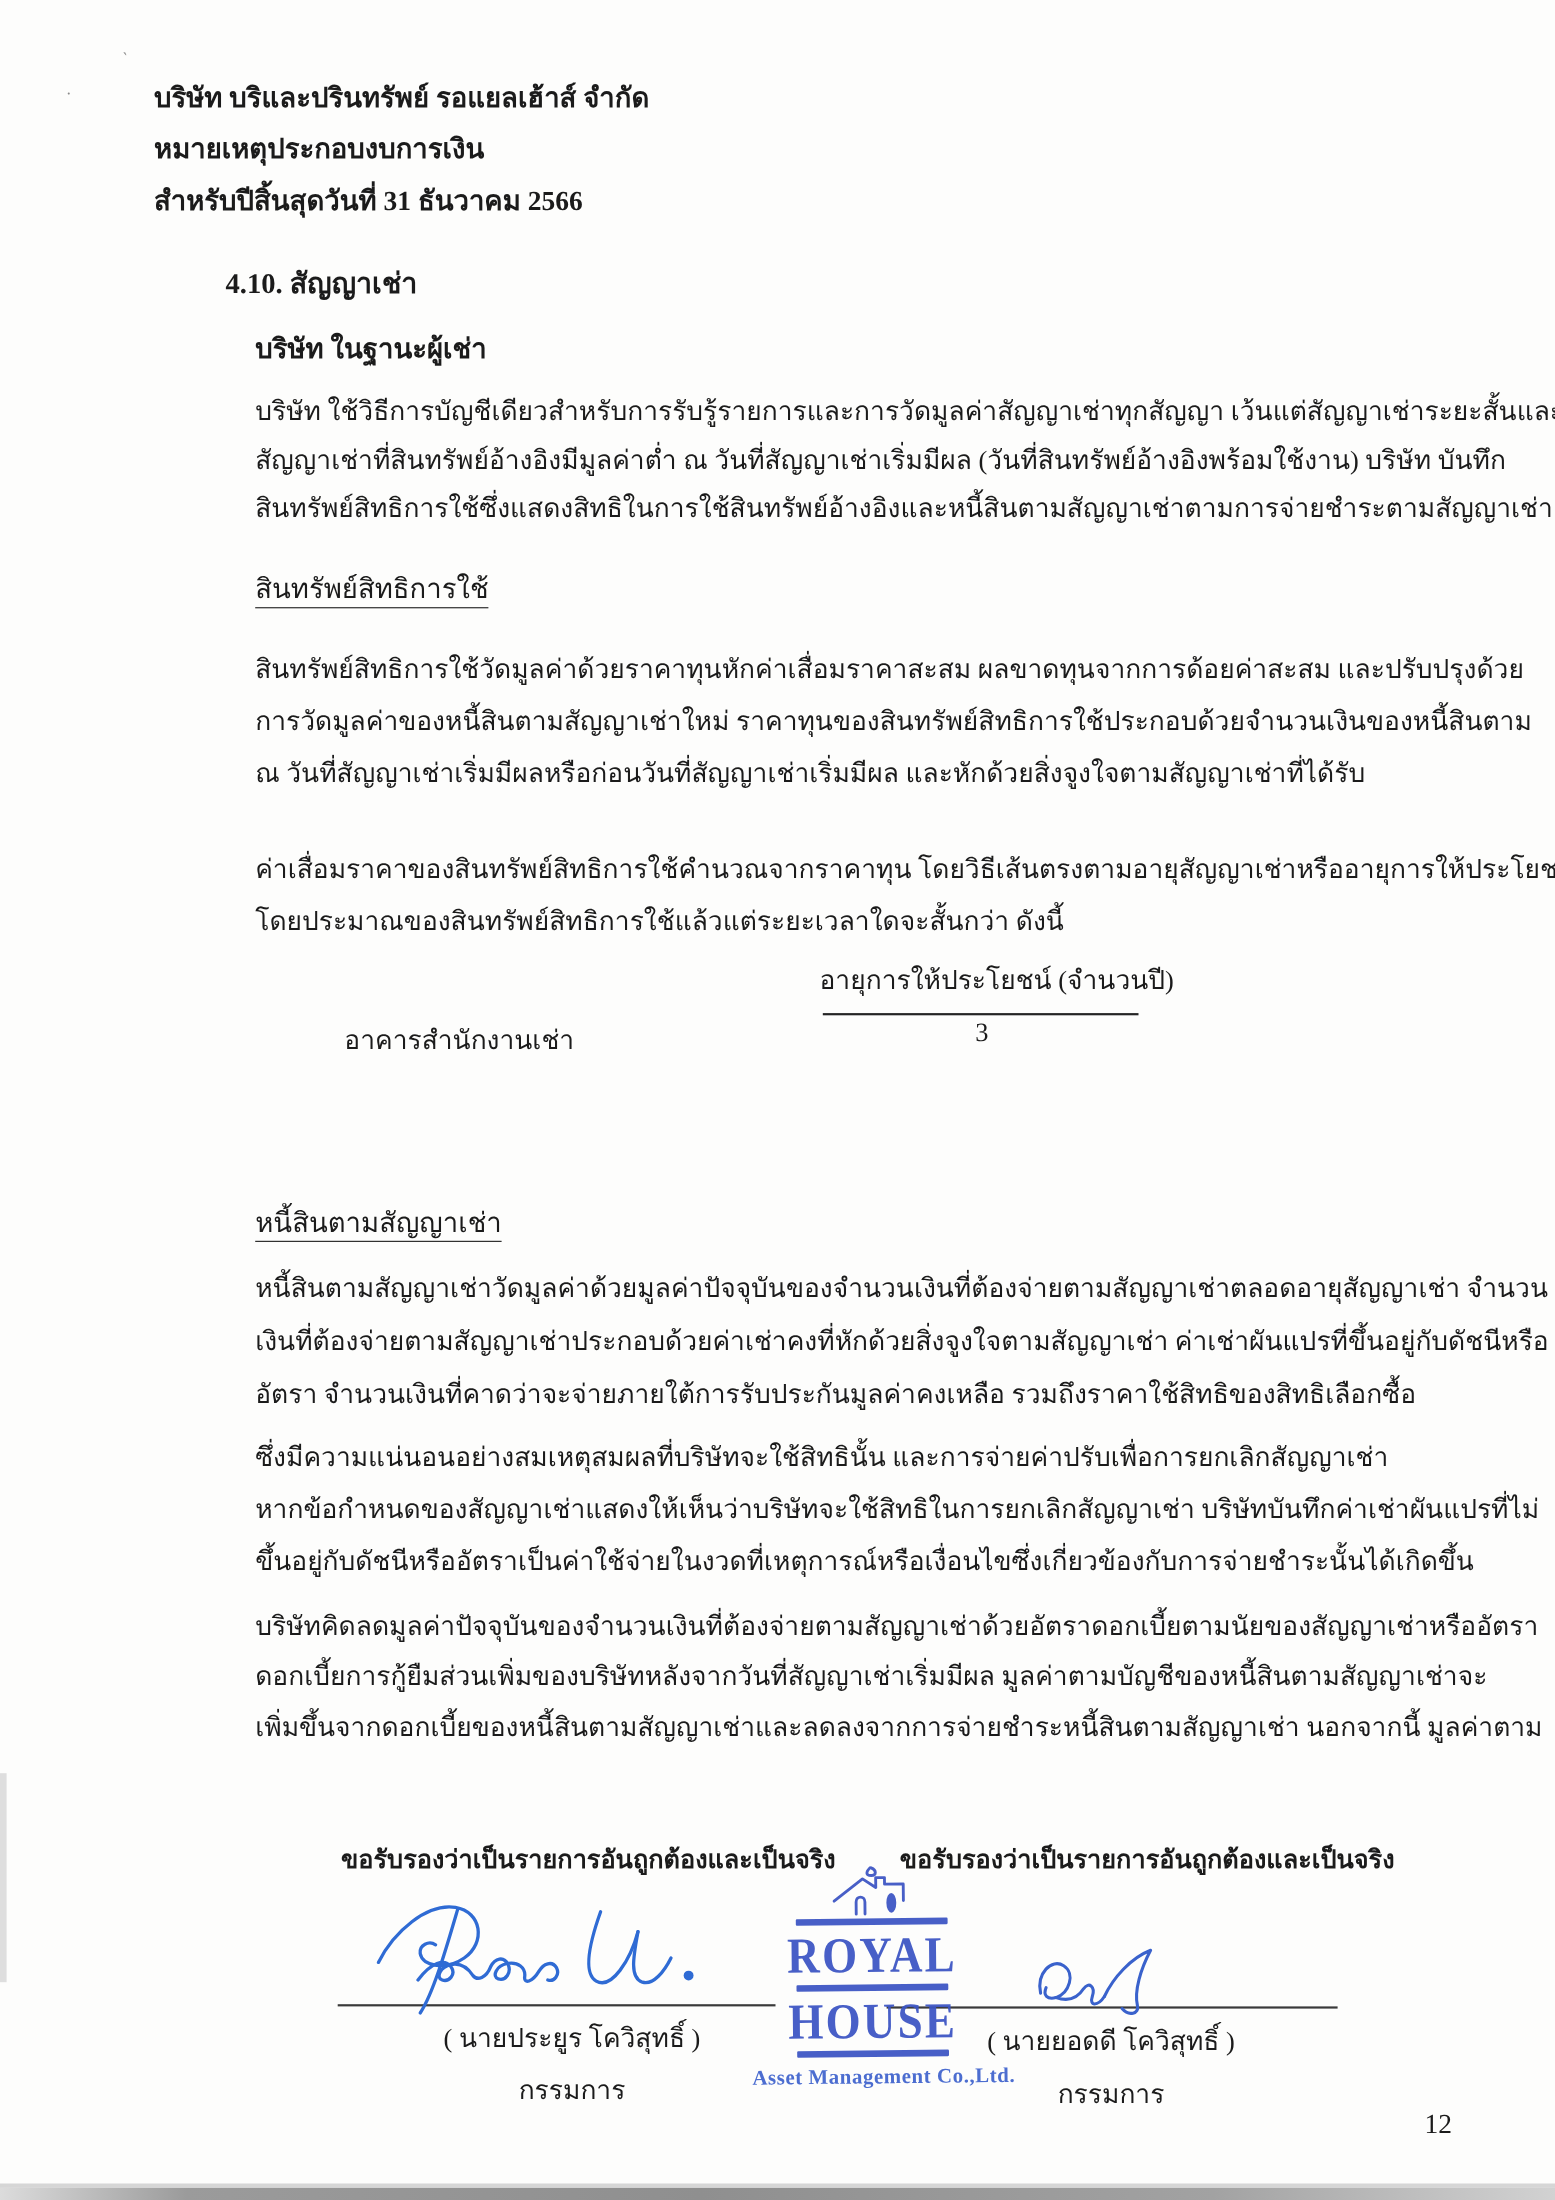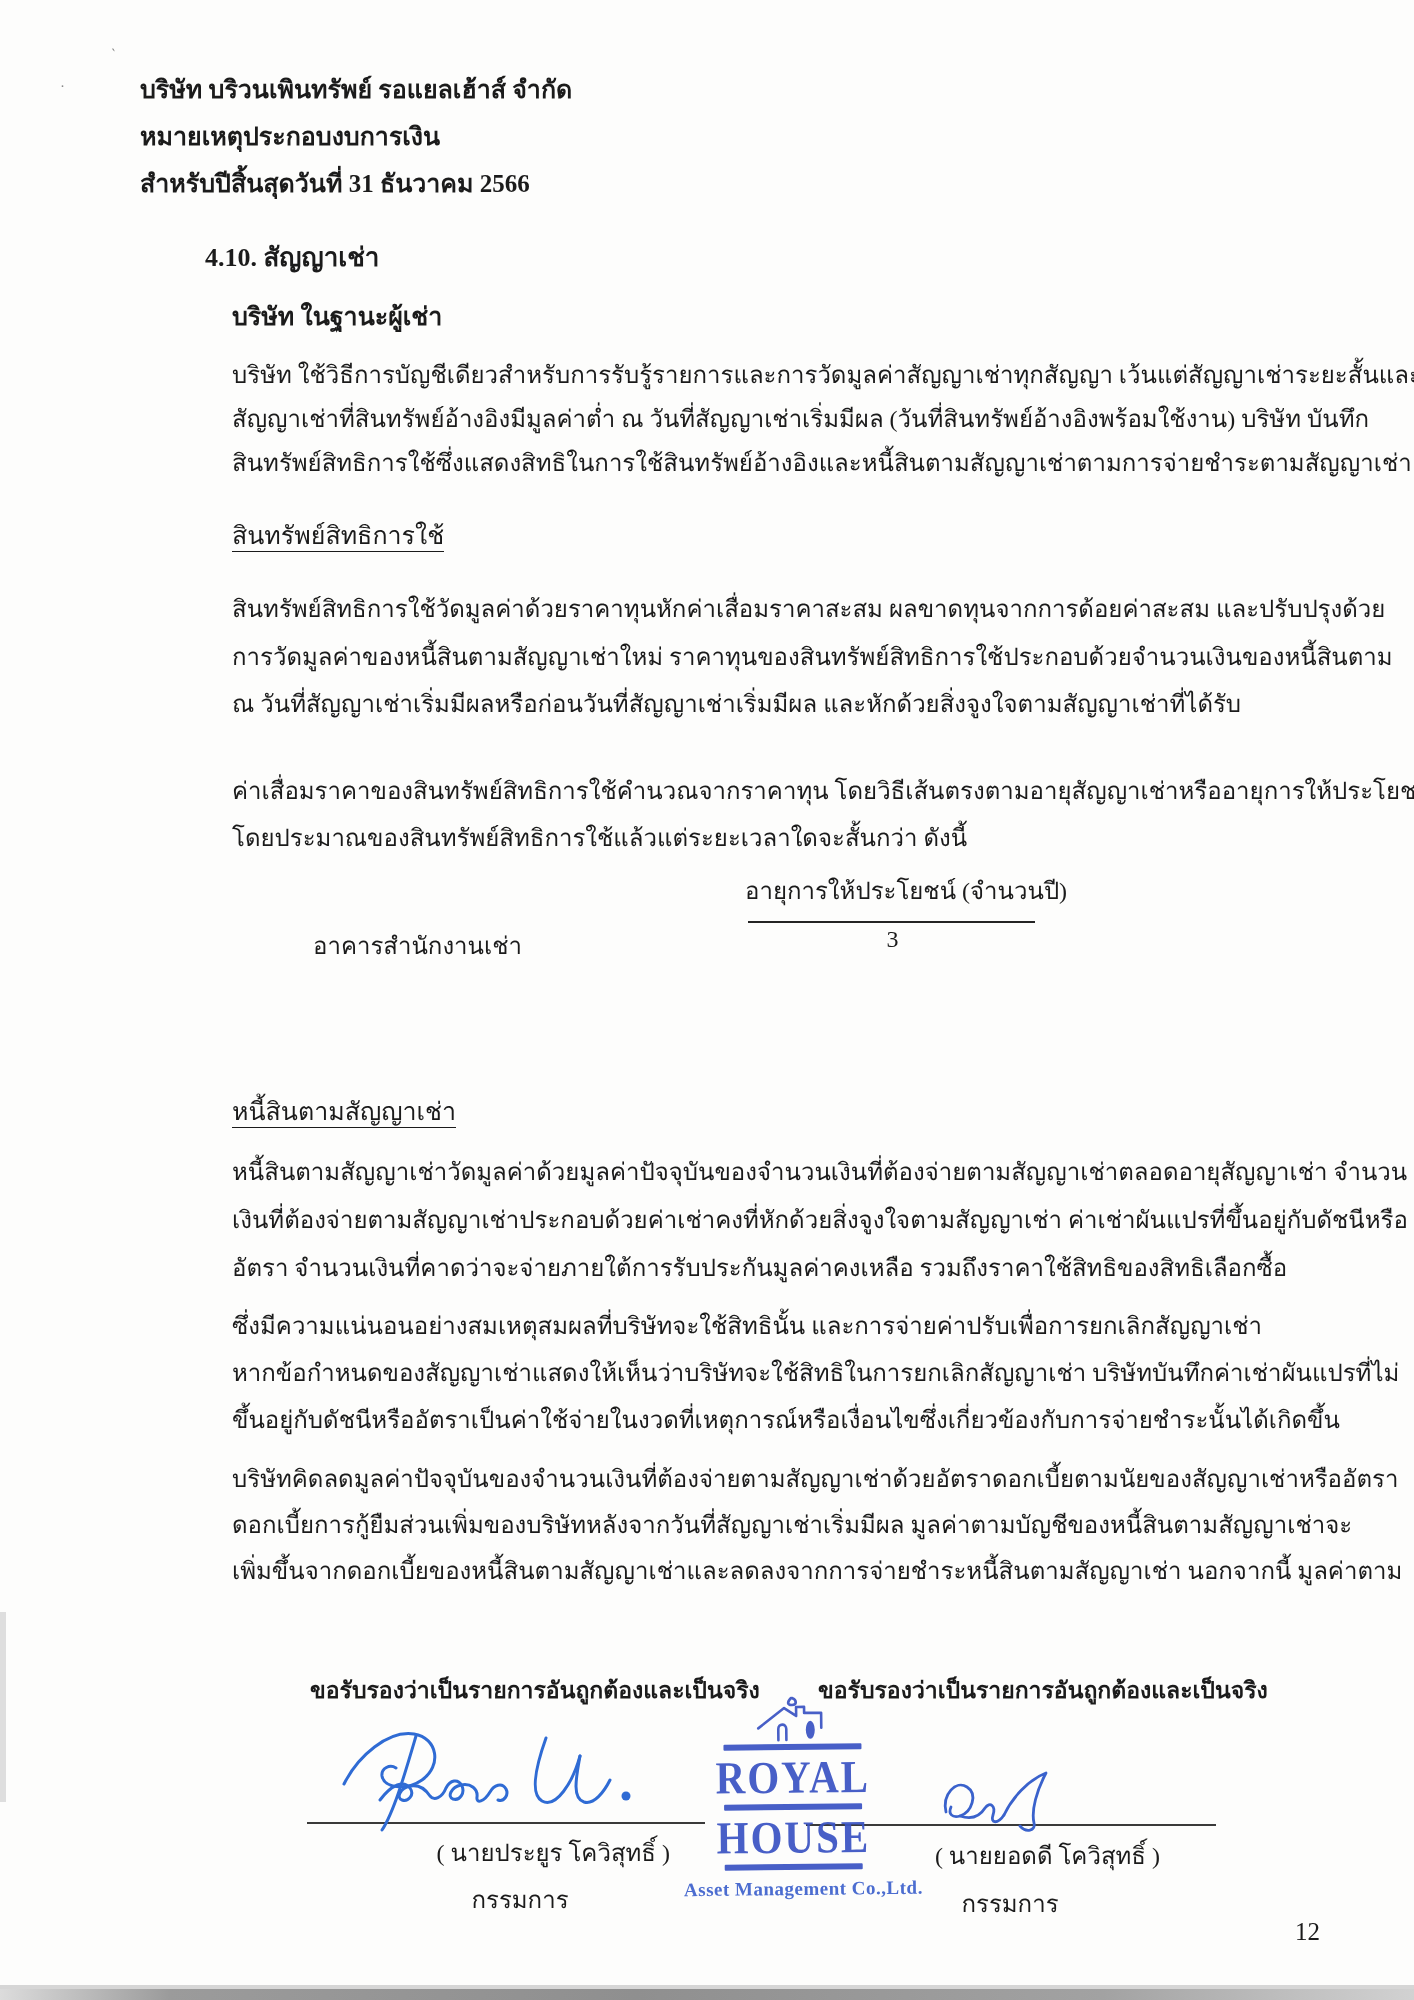--- a/index.html
+++ b/index.html
@@ -28,21 +28,21 @@
   .uh1{top:515px;} .uh2{top:1091px;}
   .tbl-header{position:absolute;left:745px;top:871px;width:295px;text-align:center;font-size:24px;white-space:nowrap;}
   .tbl-rule{position:absolute;left:748px;top:921px;width:287px;height:2px;background:#242424;}
   .tbl-label{position:absolute;left:313px;top:926px;font-size:24px;white-space:nowrap;}
   .tbl-value{position:absolute;left:745px;top:926px;width:295px;text-align:center;font-size:24px;}
   .certify{position:absolute;top:1672px;font-size:23px;font-weight:600;white-space:nowrap;}
   .cert-l{left:310px;width:420px;} .cert-r{left:818px;width:396px;}
   .sig-rule{position:absolute;height:2px;background:#3a3a3a;}
   .rule-l{left:307px;top:1822px;width:398px;}
   .rule-r{left:806px;top:1824px;width:410px;}
-  .sig-name{position:absolute;font-size:24px;text-align:right;white-space:nowrap;}
+  .sig-name{position:absolute;font-size:24px;text-align:center;white-space:nowrap;}
   .name-l{left:370px;top:1833px;width:300px;}
   .name-r{left:860px;top:1836px;width:300px;}
   .sig-title{position:absolute;font-size:24px;text-align:center;white-space:nowrap;}
   .title-l{left:420px;top:1880px;width:200px;}
   .title-r{left:910px;top:1884px;width:200px;}
   .sig-svg{position:absolute;}
   .sig-svg-l{left:338px;top:1722px;}
   .sig-svg-r{left:938px;top:1770px;}
   .stamp{position:absolute;left:683px;top:1696px;width:220px;text-align:center;color:#3b54c3;opacity:.93;transform:rotate(-.6deg);}
   .stamp .bar{height:6px;width:138px;margin:2px auto;background:#3b54c3;border-radius:1px;}
@@ -60,21 +60,21 @@
 
 <div class="page">
 
   <div class="speck" style="left:110px;top:46px;transform:rotate(12deg);">`</div>
   <div class="speck" style="left:60px;top:78px;">·</div>
   <div class="edge-left"></div>
   <div class="scan-band-1"></div>
   <div class="scan-band-2"></div>
 
   <div class="hdr">
-    <div>บริษัท บริวนเพินทรัพย์ รอแยลเฮ้าส์ จำกัด</div>
+    <div>บริษัท บริและปรินทรัพย์ รอแยลเฮ้าส์ จำกัด</div>
     <div>หมายเหตุประกอบงบการเงิน</div>
     <div>สำหรับปีสิ้นสุดวันที่ 31 ธันวาคม 2566</div>
   </div>
 
   <div class="sec-title">4.10. สัญญาเช่า</div>
   <div class="sub-head">บริษัท ในฐานะผู้เช่า</div>
 
   <div class="para p1">
     <div class="ln">บริษัท ใช้วิธีการบัญชีเดียวสำหรับการรับรู้รายการและการวัดมูลค่าสัญญาเช่าทุกสัญญา เว้นแต่สัญญาเช่าระยะสั้นและ</div>
     <div class="ln">สัญญาเช่าที่สินทรัพย์อ้างอิงมีมูลค่าต่ำ ณ วันที่สัญญาเช่าเริ่มมีผล (วันที่สินทรัพย์อ้างอิงพร้อมใช้งาน) บริษัท บันทึก</div>

